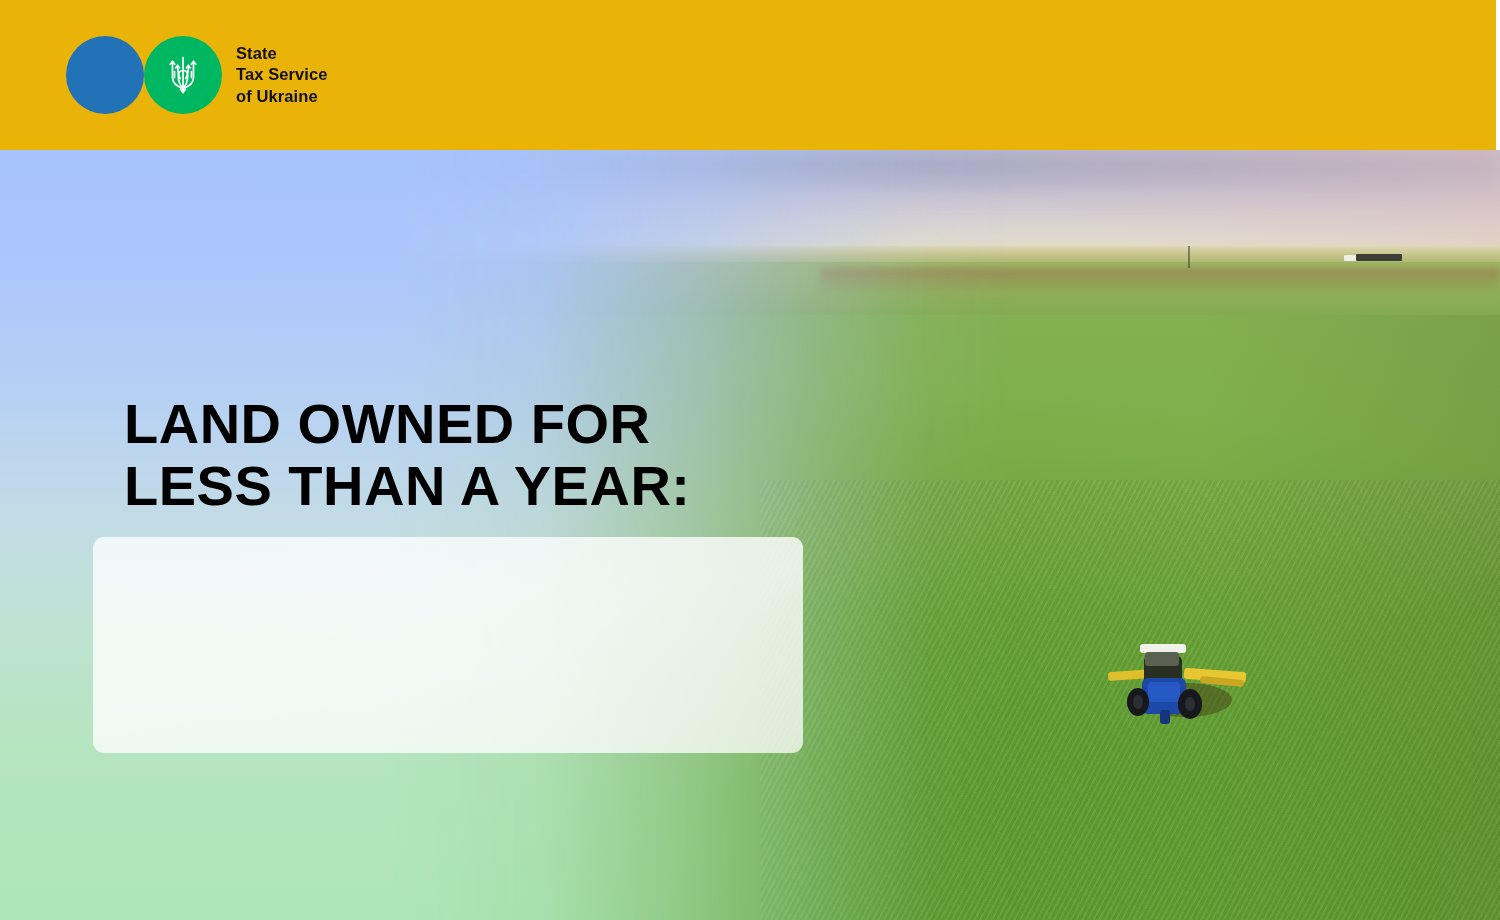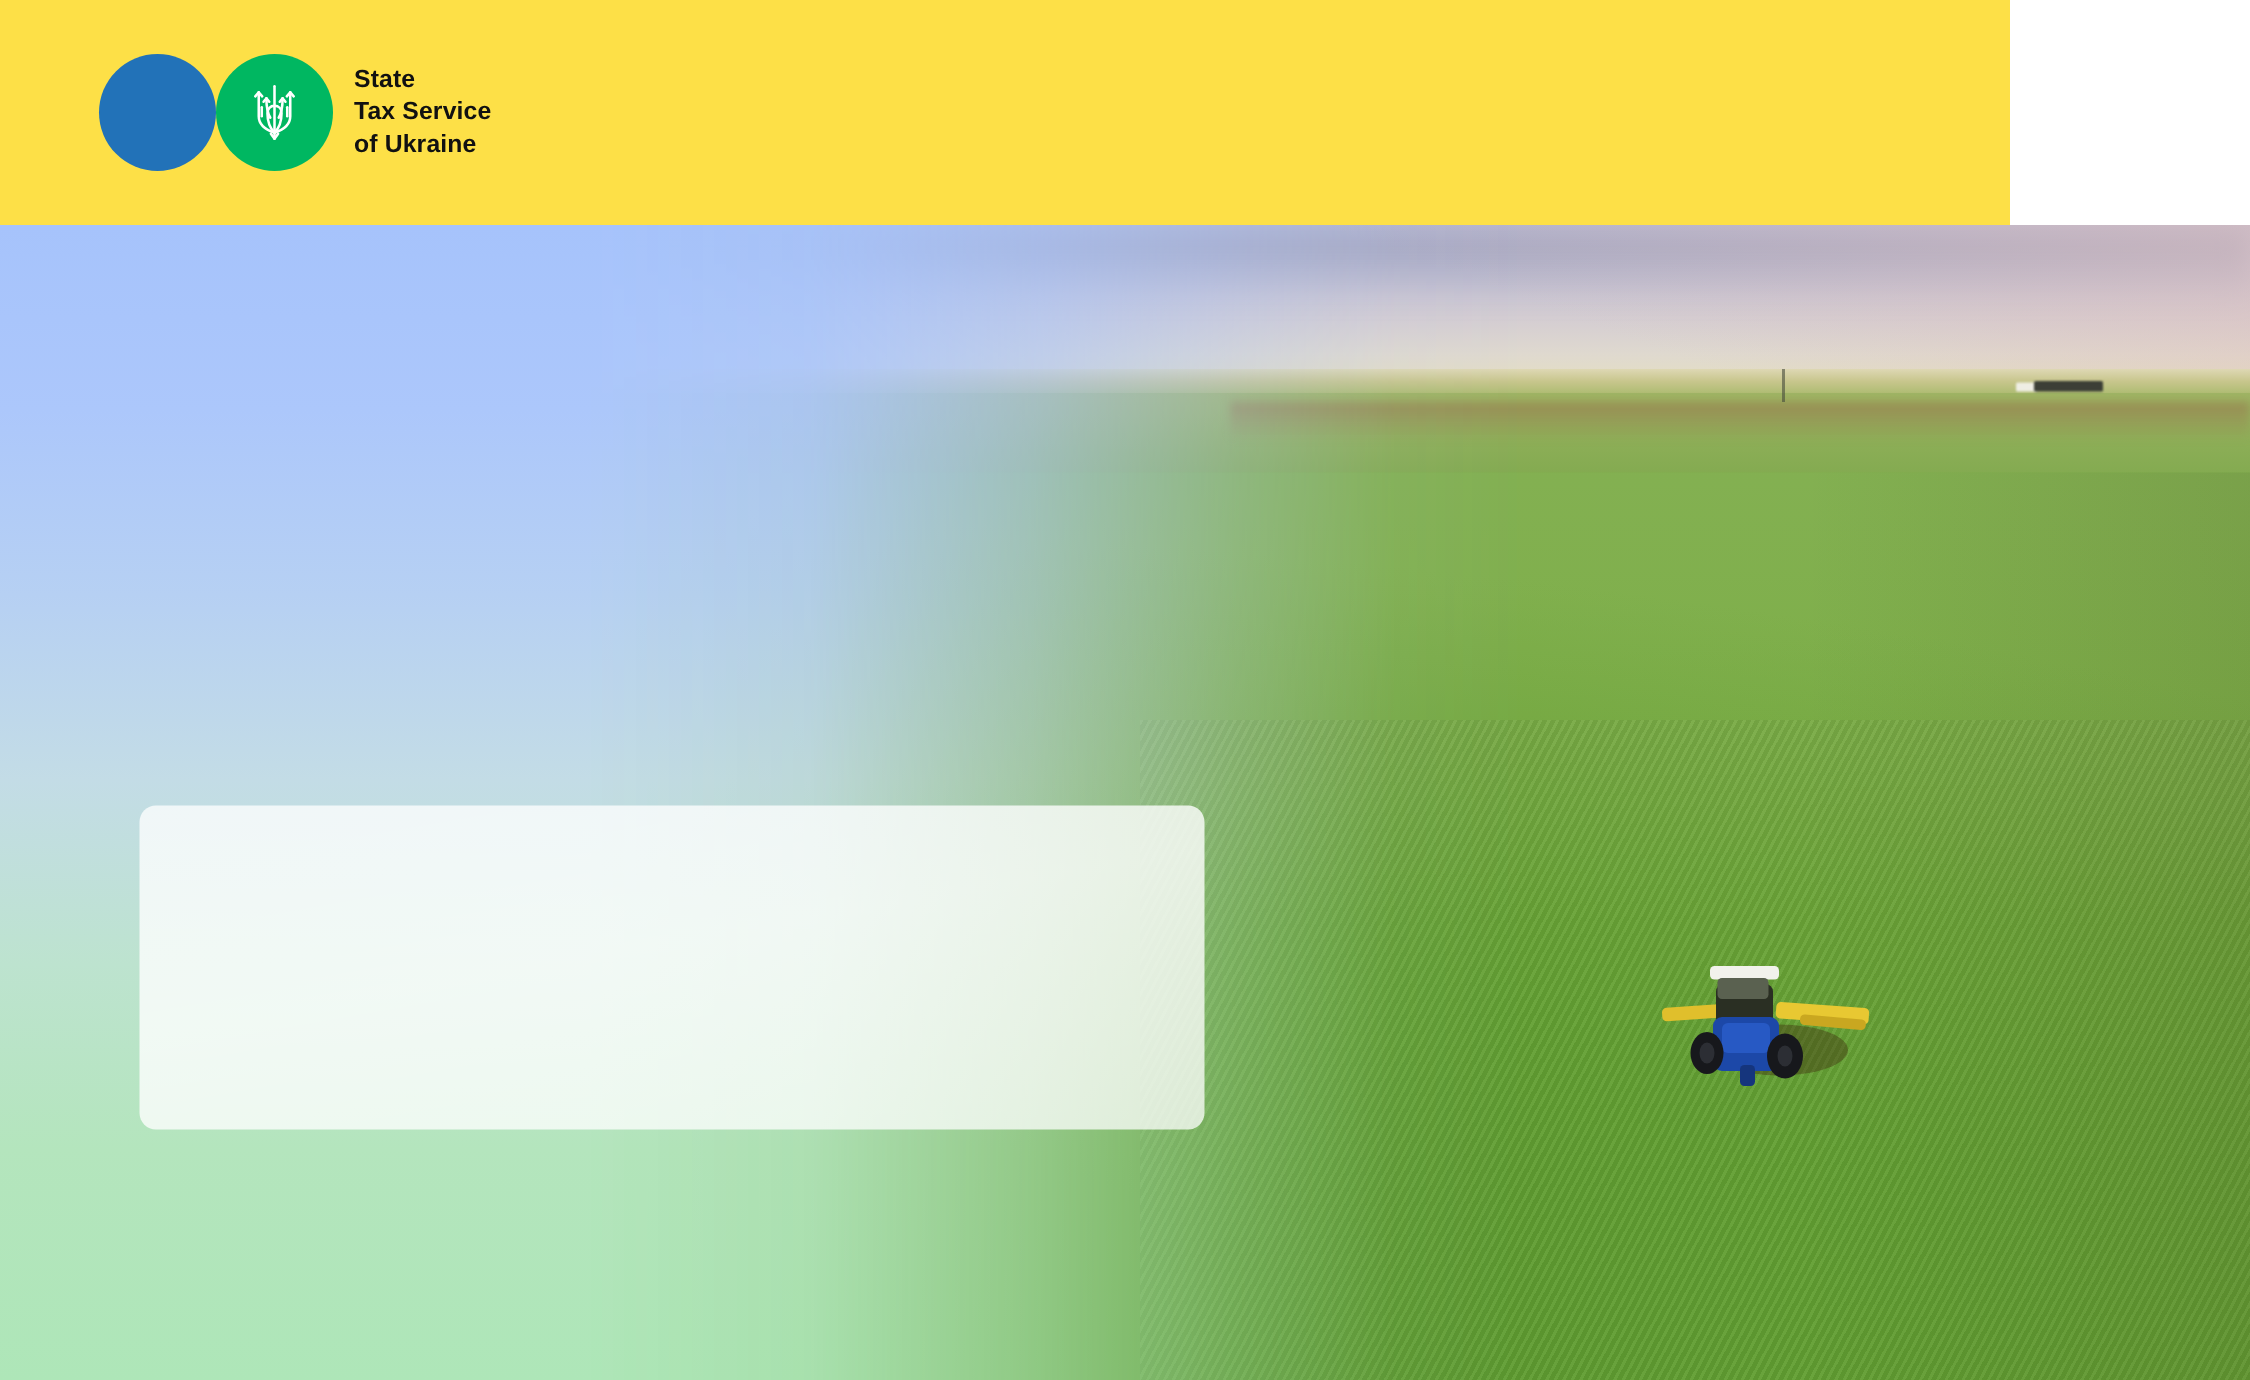--- a/index.html
+++ b/index.html
@@ -3,22 +3,22 @@
 <meta charset="utf-8">
 <style>
   * { margin:0; padding:0; box-sizing:border-box; }
   html,body { width:1500px; height:920px; overflow:hidden; background:#fff; }
   body { font-family:"Liberation Sans", sans-serif; }
 
   .page { position:relative; width:1500px; height:920px; overflow:hidden; }
 
   
   .header {
-    position:absolute; left:0; top:0; width:1340px; height:150px;
-    background:#fde047; z-index:40;
+    position:absolute; left:0; top:0; width:1496px; height:150px;
+    background:#eab308; z-index:40;
   }
   .logo-wrap { position:absolute; left:66px; top:36px; display:flex; align-items:center; }
   .logo-circles { position:relative; width:164px; height:78px; }
   .circle-blue {
     position:absolute; left:0; top:0; width:78px; height:78px;
     border-radius:50%; background:#2272b8;
   }
   .circle-green {
     position:absolute; left:78px; top:0; width:78px; height:78px;
     border-radius:50%; background:#00b761;
@@ -224,20 +224,22 @@
       <ellipse cx="38" cy="76" rx="5" ry="7" fill="#2c2e34"></ellipse>
       <ellipse cx="90" cy="78" rx="5" ry="7" fill="#2c2e34"></ellipse>
       <rect x="60" y="84" width="10" height="14" rx="3" fill="#15357d"></rect>
     </svg>
   </div>
 
   <div class="grad-overlay"></div>
 
   <div class="sub-box"></div>
 
+  <div class="headline">LAND OWNED FOR
+LESS THAN A YEAR:</div>
 
 
   <div class="header">
     <div class="logo-wrap">
       <div class="logo-circles">
         <div class="circle-blue"></div>
         <div class="circle-green">
           <svg class="trident" width="36" height="44" viewBox="0 0 36 44">
             <g fill="none" stroke="#ffffff" stroke-width="1.7" stroke-linejoin="round" stroke-linecap="round">
               <path d="M18 4.5 L18 39.5"></path>

